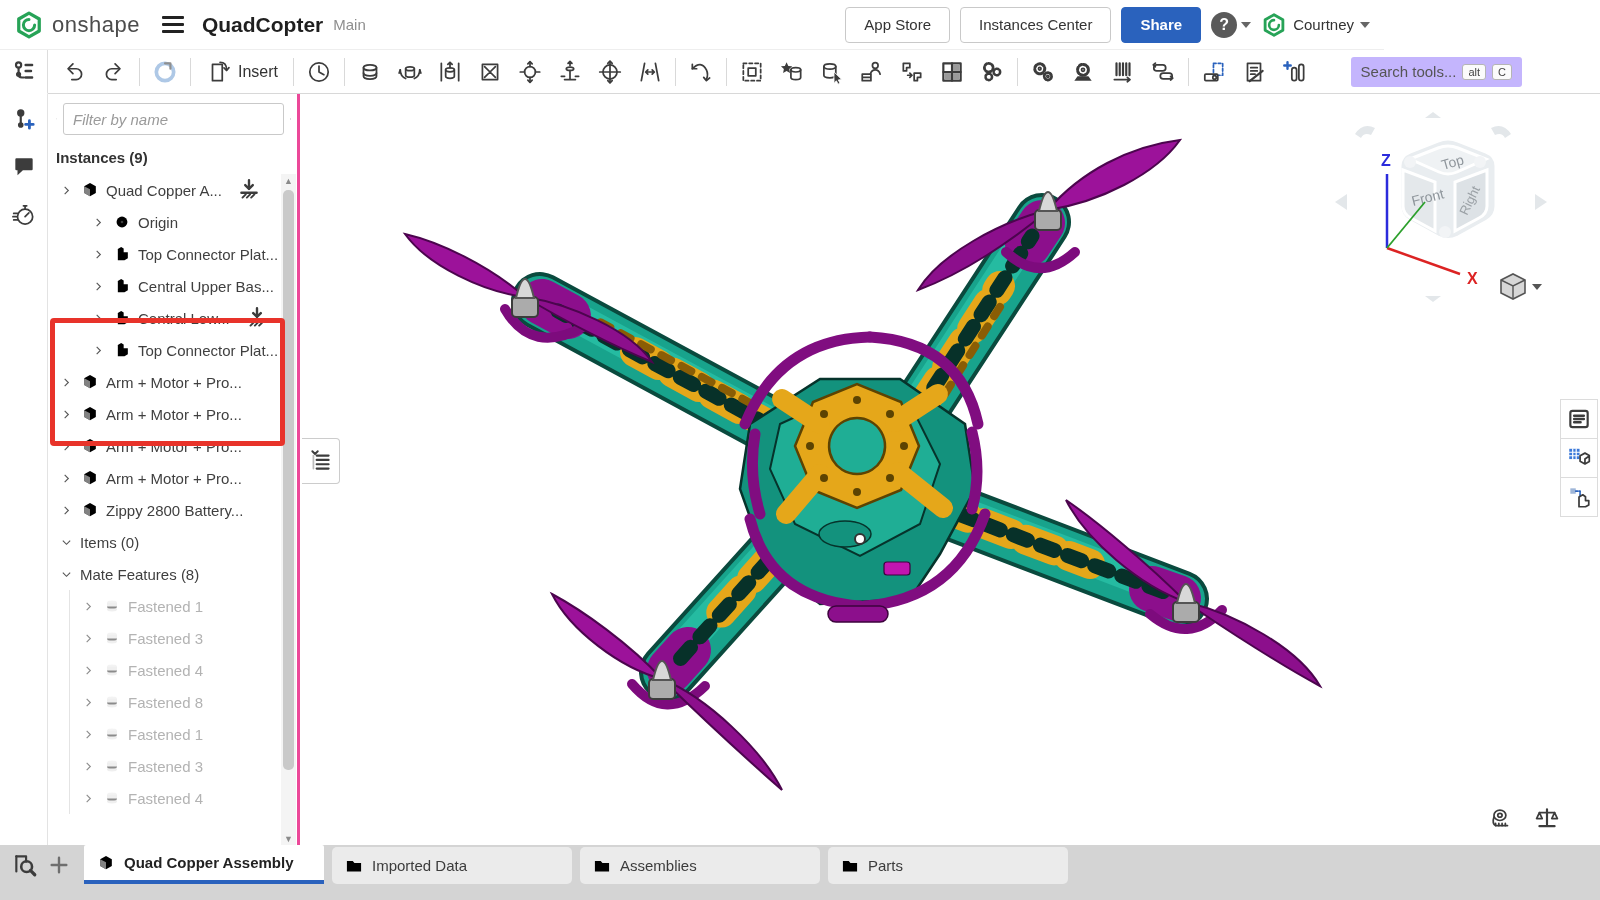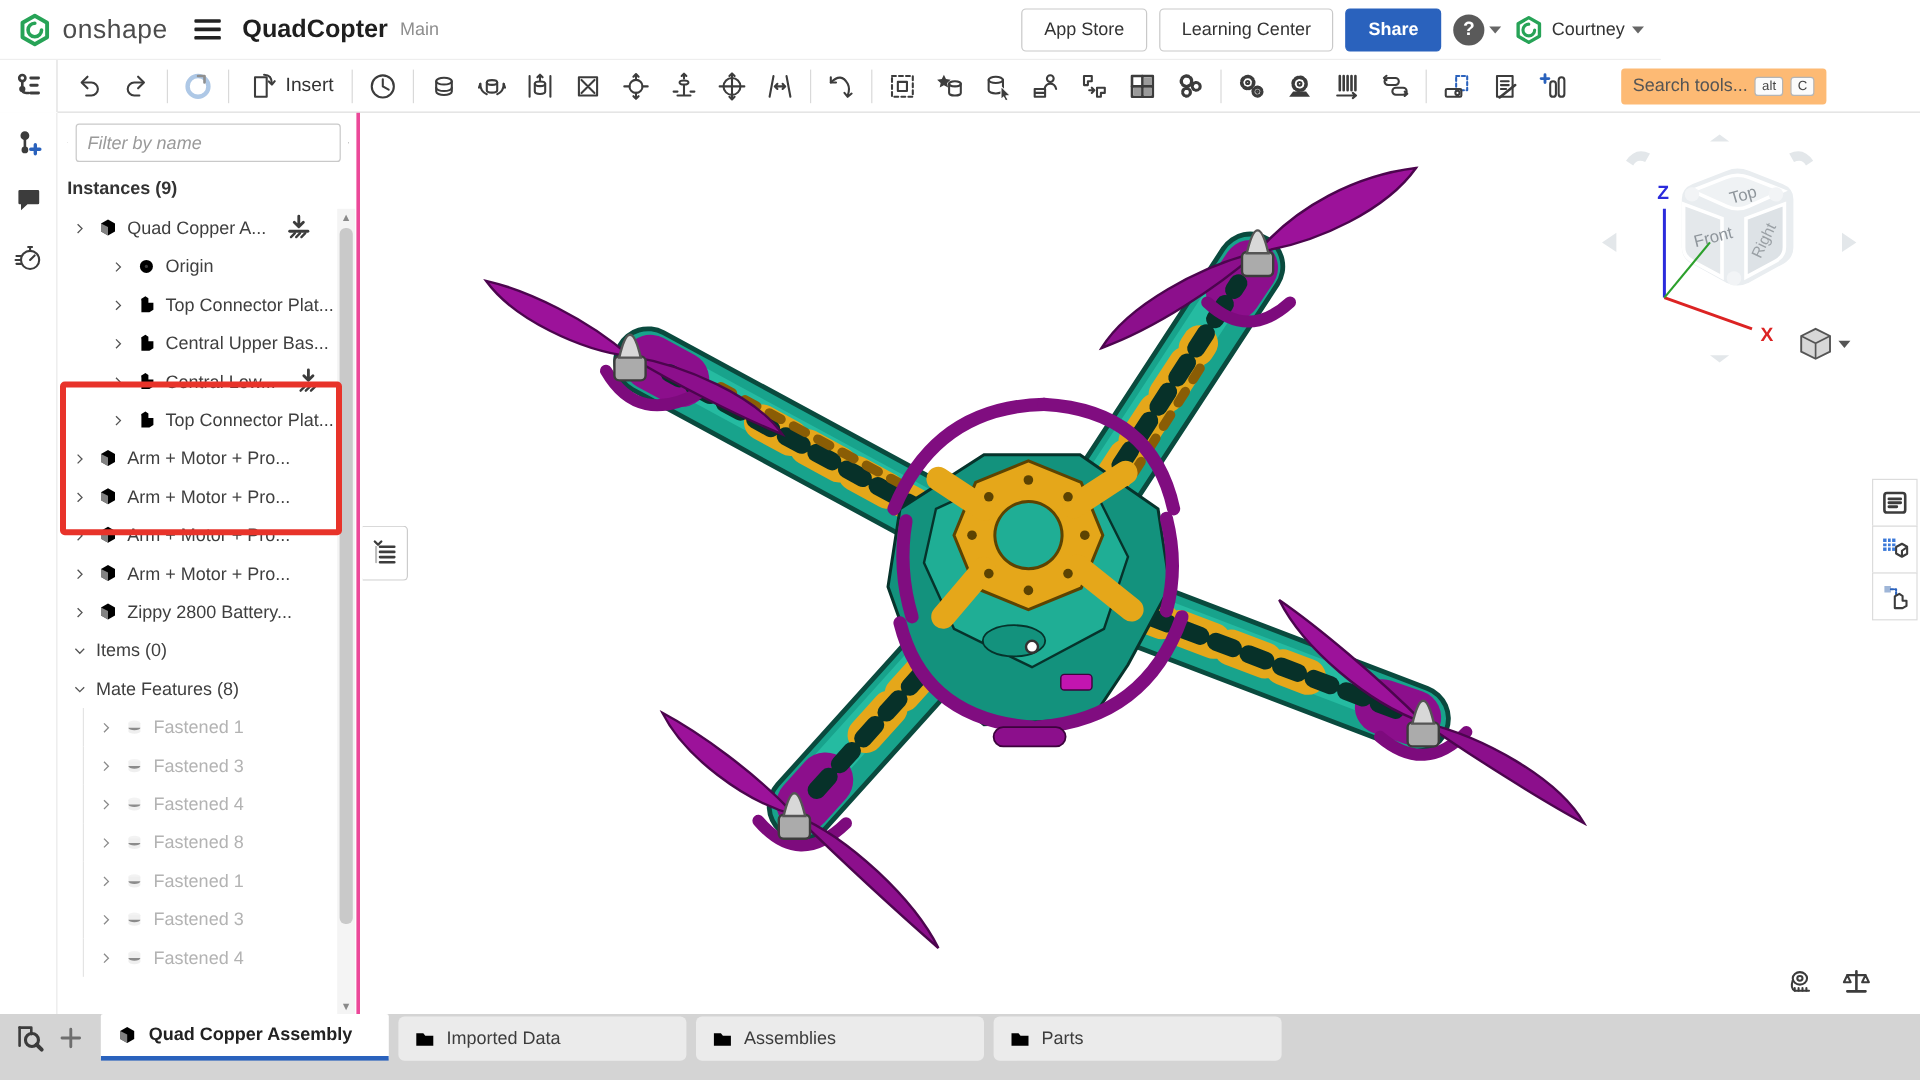--- a/index.html
+++ b/index.html
@@ -34,21 +34,21 @@
     border-bottom:1px solid #d8d8d8; display:flex; align-items:center; }
   #panel-tile { width:48px; height:44px; border-right:1px solid #ddd; border-bottom:1px solid #fff;
     display:flex; align-items:center; justify-content:center; background:#fff; cursor:pointer; }
   .tb-btn { width:40px; height:34px; display:flex; align-items:center; justify-content:center;
     cursor:pointer; border-radius:3px; flex:0 0 auto; }
   .tb-sep { width:1px; height:28px; background:#d9d9d9; margin:0 5px; flex:0 0 auto; }
   .gray-ic { stroke:#8f8f8f; }
   #insert-btn { display:flex; align-items:center; gap:6px; padding:0 10px; height:34px;
     cursor:pointer; border-radius:3px; }
   #insert-btn span { font-size:16px; color:#333; }
-  #search-tools { margin-left:auto; margin-right:78px; height:30px; background:#fdba74;
+  #search-tools { margin-left:auto; margin-right:78px; height:30px; background:#c4b5fd;
     border-radius:3px; display:flex; align-items:center; padding:0 10px; gap:6px; cursor:text; }
   #search-tools .stx { font-size:15px; color:#555; }
   kbd { font-family:"Liberation Sans",sans-serif; font-size:11px; color:#444; background:#fbfbfb;
     border:1px solid #b5b5b5; border-radius:3px; padding:1px 5px; }
 
   
   #leftrail { position:absolute; left:0; top:94px; width:48px; height:751px; background:#fff;
     border-right:1px solid #e3e3e3; display:flex; flex-direction:column; align-items:center;
     padding-top:8px; gap:14px; }
   .rail-btn { width:34px; height:34px; display:flex; align-items:center; justify-content:center; cursor:pointer; }
@@ -362,21 +362,21 @@
   <span class="brand">onshape</span>
   <div class="hamburger">
       <div></div>
       <div></div>
       <div></div>
     </div>
   <span class="doc-title">QuadCopter</span>
   <span class="workspace">Main</span>
   <div id="header-right">
     <button class="hbtn">App Store</button>
-    <button class="hbtn">Learning Center</button>
+    <button class="hbtn">Instances Center</button>
     <button class="hbtn share">Share</button>
     <div class="help-wrap">
       <div class="help-circle">?</div>
       <div class="caret"></div>
     </div>
     <div class="user-wrap">
       <svg class="ic" style="width:26px;height:26px">
           <use href="#i-logo"></use>
         </svg>
       <span class="user-name">Courtney</span>

